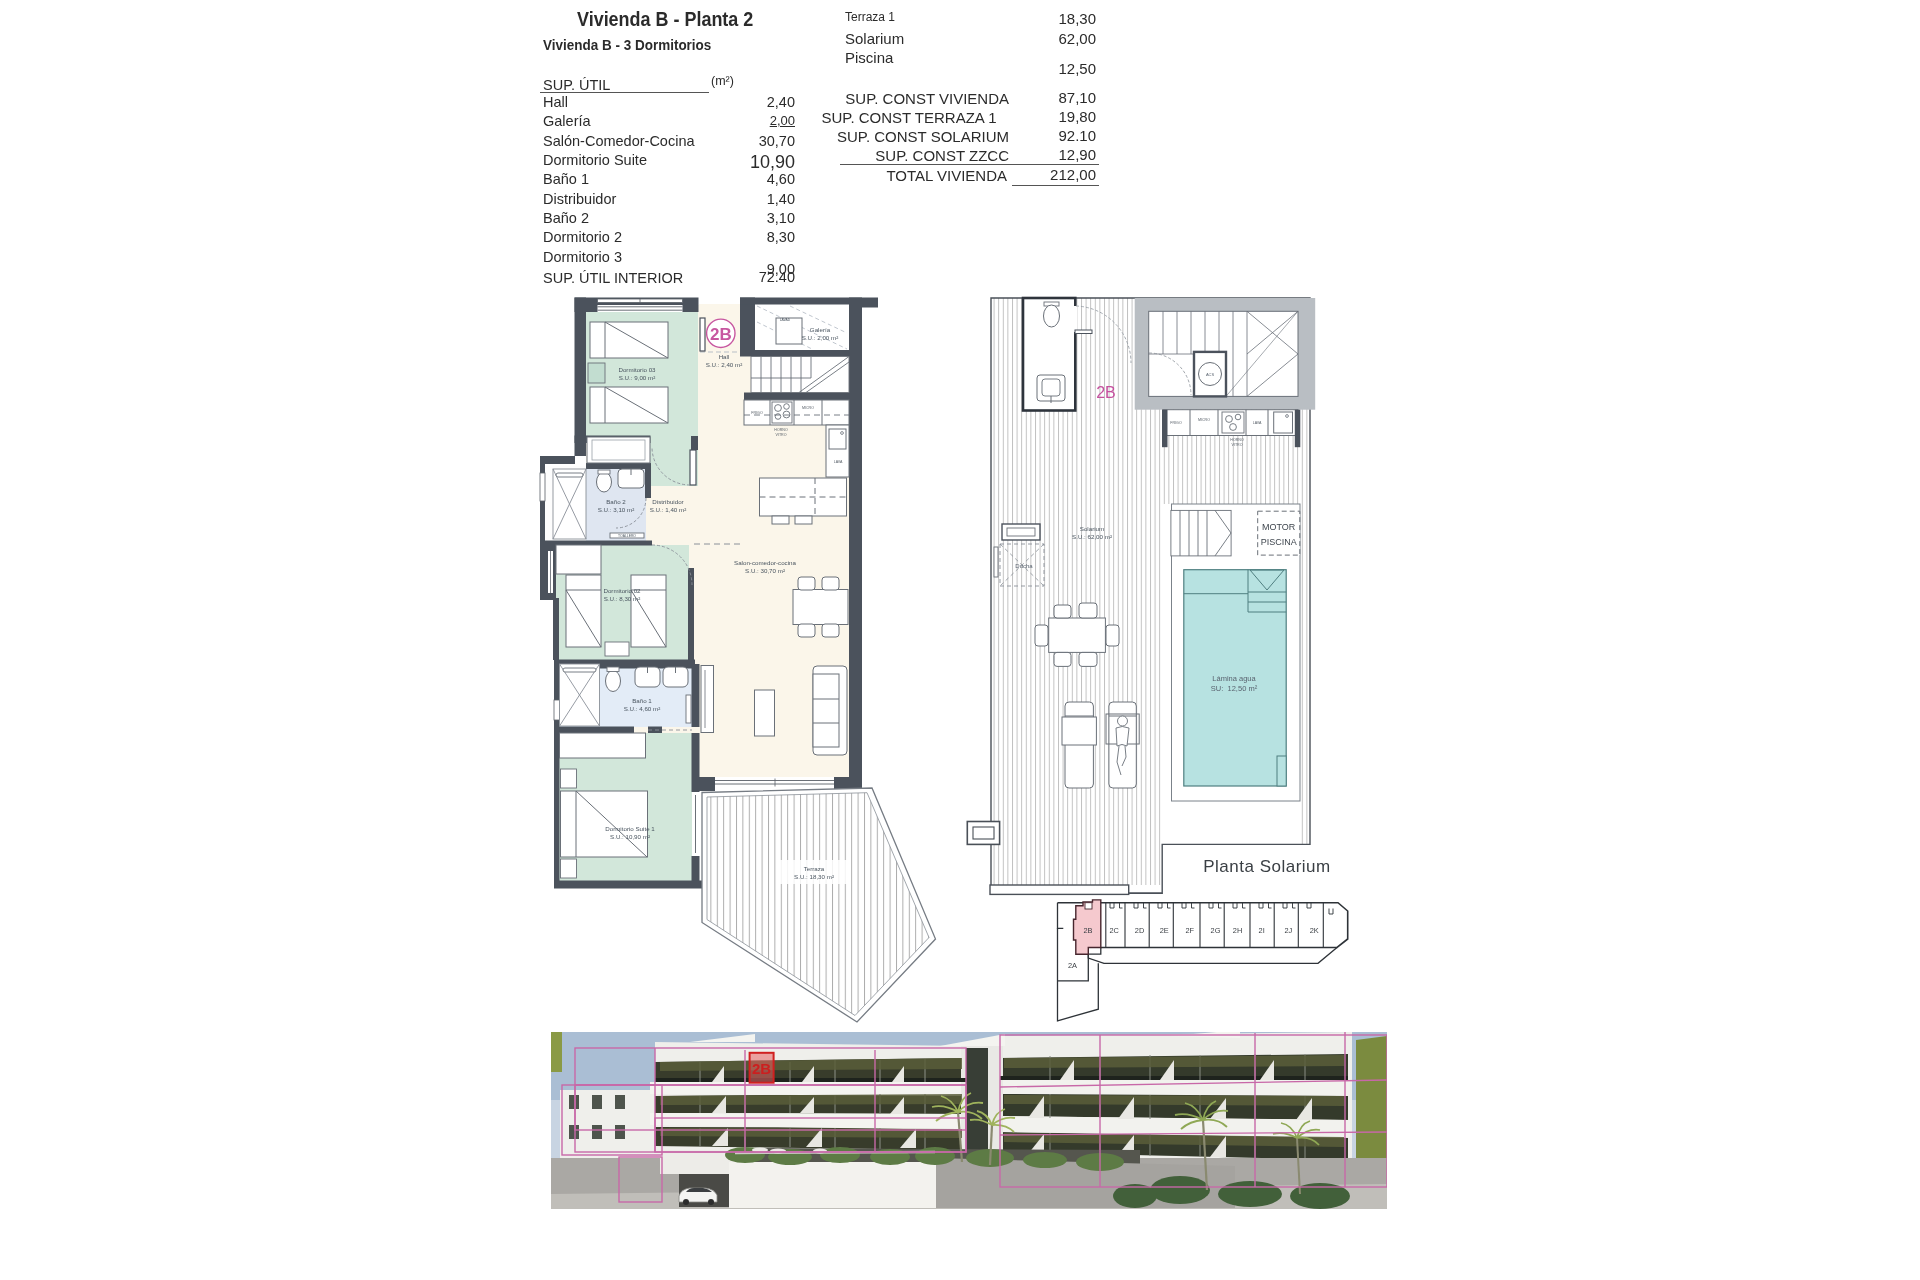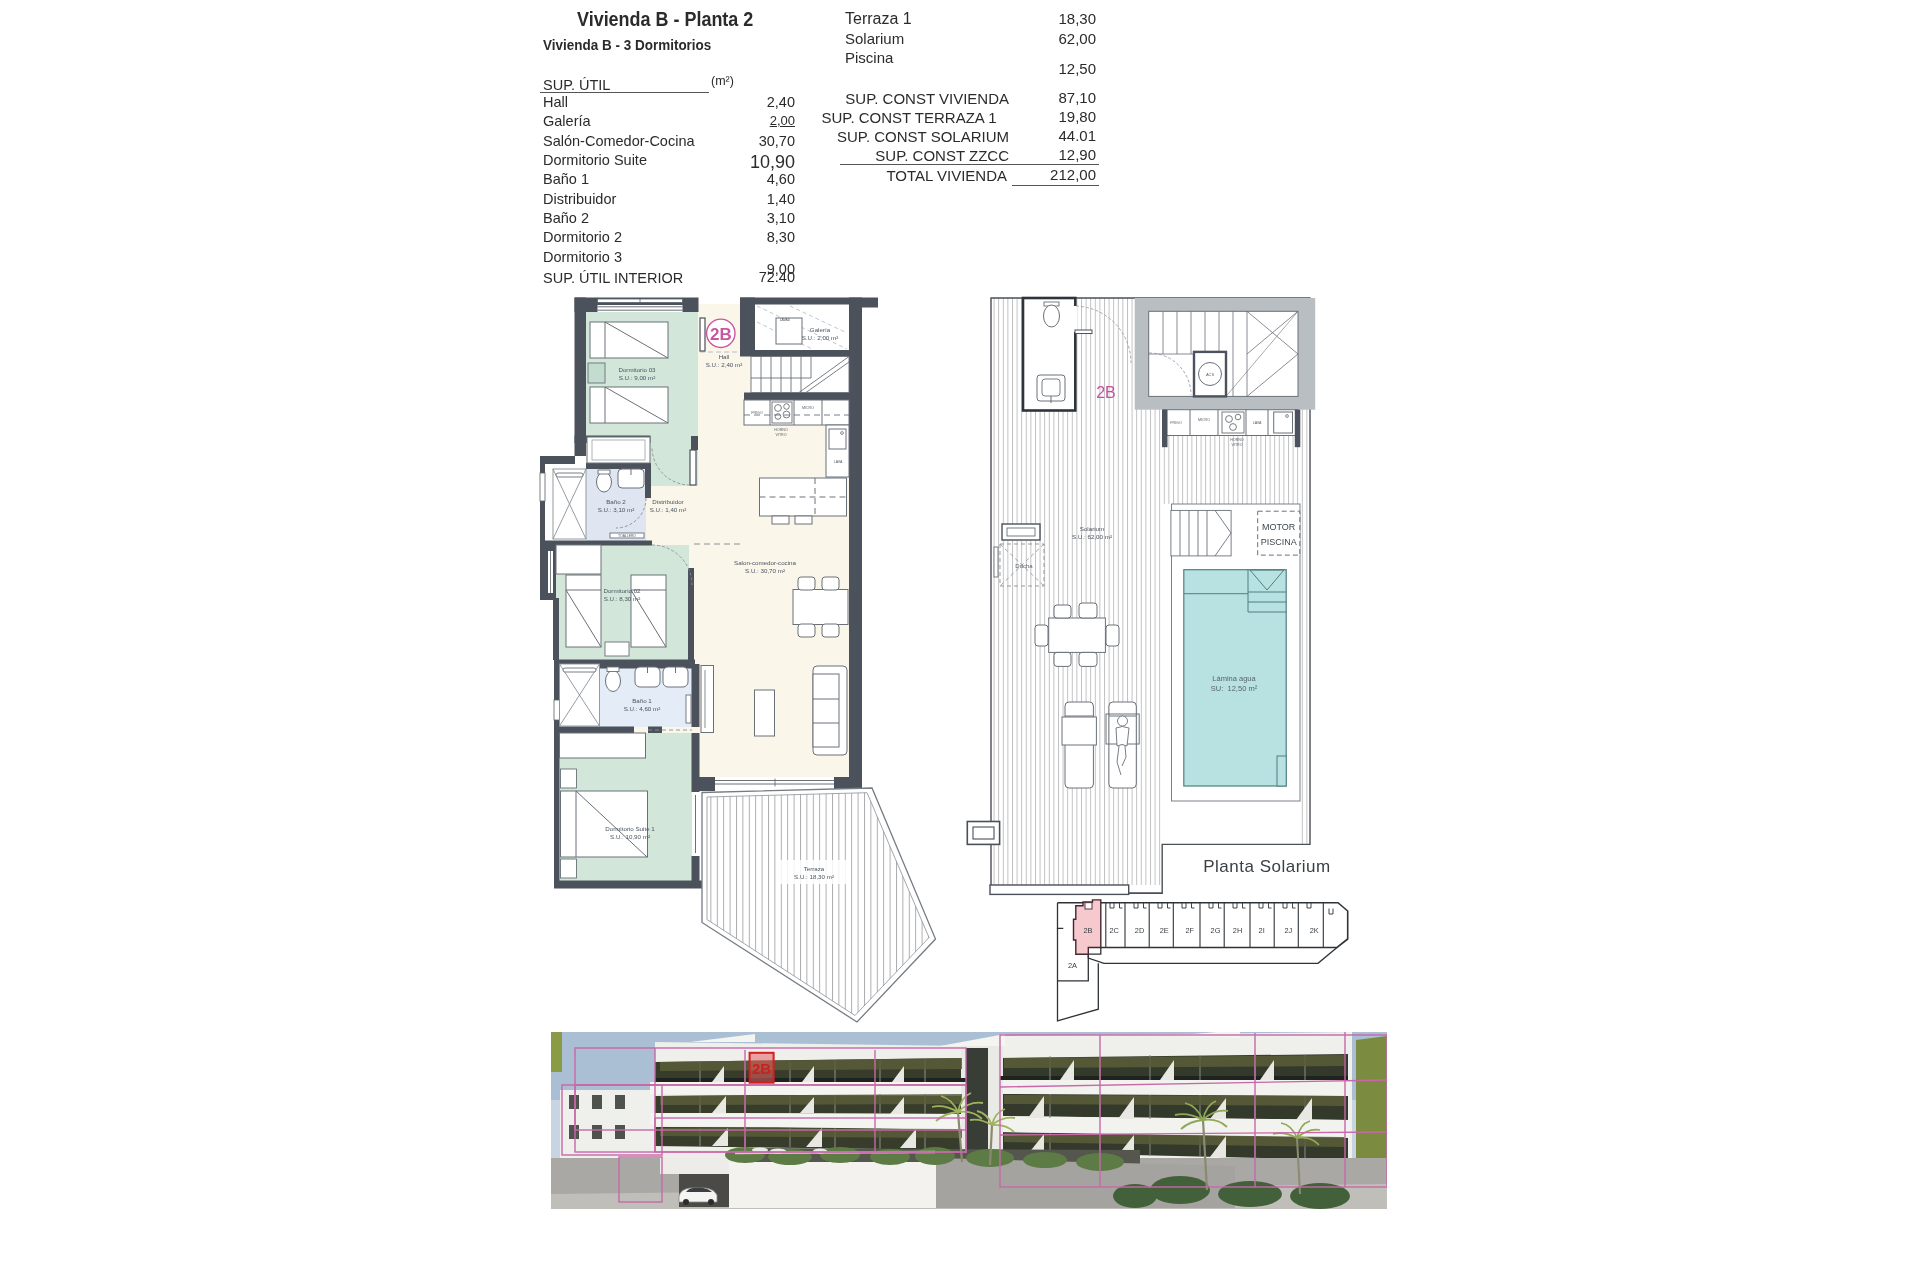--- a/index.html
+++ b/index.html
@@ -43,37 +43,37 @@
 
 <div class="row" style="left:543px;top:229px;font-size:14.5px;">Dormitorio 2</div>
 <div class="num" style="left:695px;top:229px;width:100px;font-size:14.5px;">8,30</div>
 
 <div class="row" style="left:543px;top:249px;font-size:14.5px;">Dormitorio 3</div>
 <div class="num" style="left:695px;top:249px;width:100px;font-size:14.5px;margin-top:12px;">9,00</div>
 
 <div class="row" style="left:543px;top:270px;font-size:14.5px;">SUP. ÚTIL INTERIOR</div>
 <div class="num" style="left:695px;top:269px;width:100px;font-size:14.5px;">72.40</div>
 
-<div class="row" style="left:845px;top:10px;font-size:16px;text-align:center;">Terraza 1</div>
+<div class="row" style="left:845px;top:10px;font-size:12px;text-align:center;">Terraza 1</div>
 <div class="num" style="left:996px;top:10px;width:100px;font-size:15px;">18,30</div>
 
 <div class="row" style="left:845px;top:30px;font-size:15px;">Solarium</div>
 <div class="num" style="left:996px;top:30px;width:100px;font-size:15px;">62,00</div>
 
 <div class="row" style="left:845px;top:49px;font-size:15px;">Piscina</div>
 <div class="num" style="left:996px;top:49px;width:100px;font-size:15px;margin-top:11px;">12,50</div>
 
 <div class="num" style="left:809px;top:90px;width:200px;font-size:15px;">SUP. CONST VIVIENDA</div>
 <div class="num" style="left:996px;top:89px;width:100px;font-size:15px;">87,10</div>
 
 <div class="num" style="left:809px;top:109px;width:200px;font-size:15px;text-align:center;">SUP. CONST TERRAZA 1</div>
 <div class="num" style="left:996px;top:108px;width:100px;font-size:15px;">19,80</div>
 
 <div class="num" style="left:809px;top:128px;width:200px;font-size:15px;">SUP. CONST SOLARIUM</div>
-<div class="num" style="left:996px;top:127px;width:100px;font-size:15px;">44.01</div>
+<div class="num" style="left:996px;top:127px;width:100px;font-size:15px;">92.10</div>
 
 <div class="num" style="left:809px;top:147px;width:200px;font-size:15px;">SUP. CONST ZZCC</div>
 <div class="num" style="left:996px;top:146px;width:100px;font-size:15px;">12,90</div>
 
 <div class="abs" style="left:840px;top:164px;width:259px;height:0;border-top:1.3px solid #555;"></div>
 
 <div class="num" style="left:807px;top:167px;width:200px;font-size:15px;">TOTAL VIVIENDA</div>
 <div class="num" style="left:996px;top:166px;width:100px;font-size:15px;">212,00</div>
 
 <div class="abs" style="left:1012px;top:185px;width:87px;height:0;border-top:1.3px solid #555;"></div>

